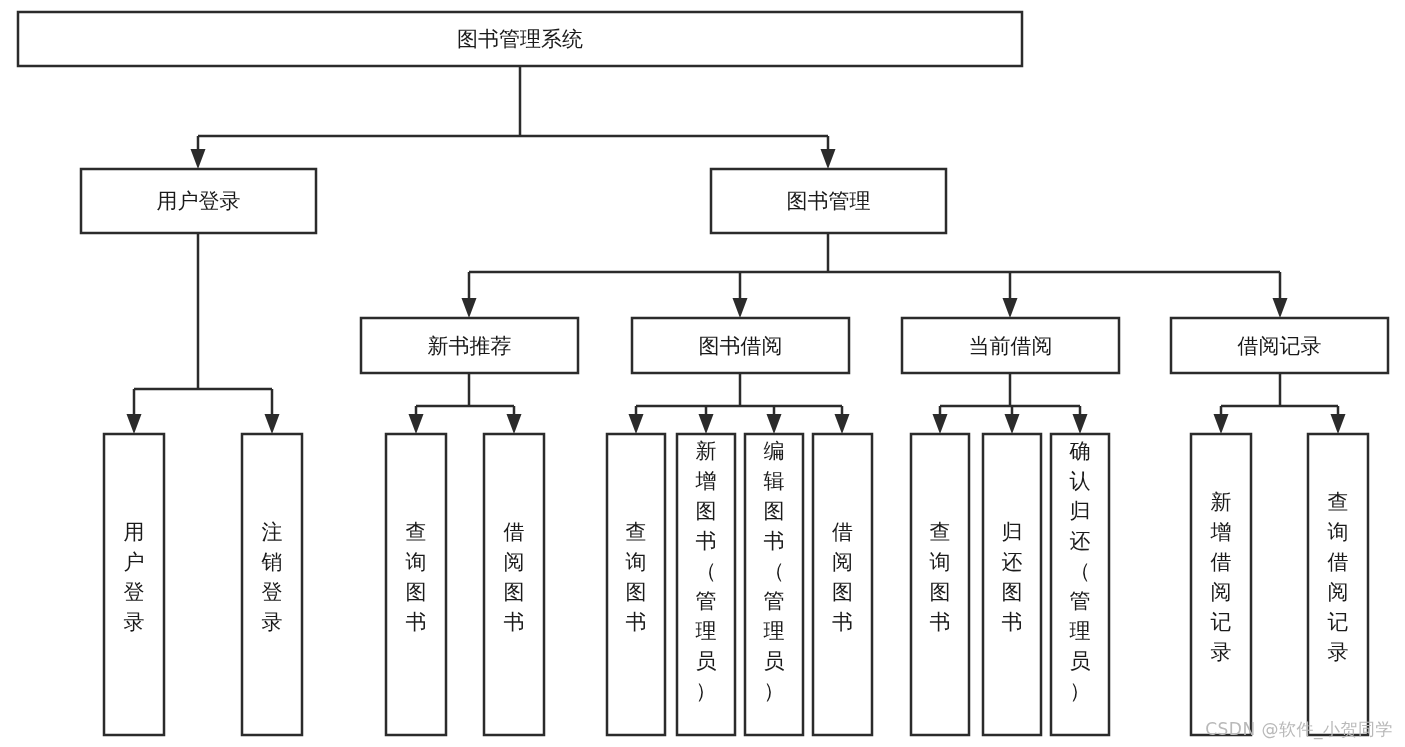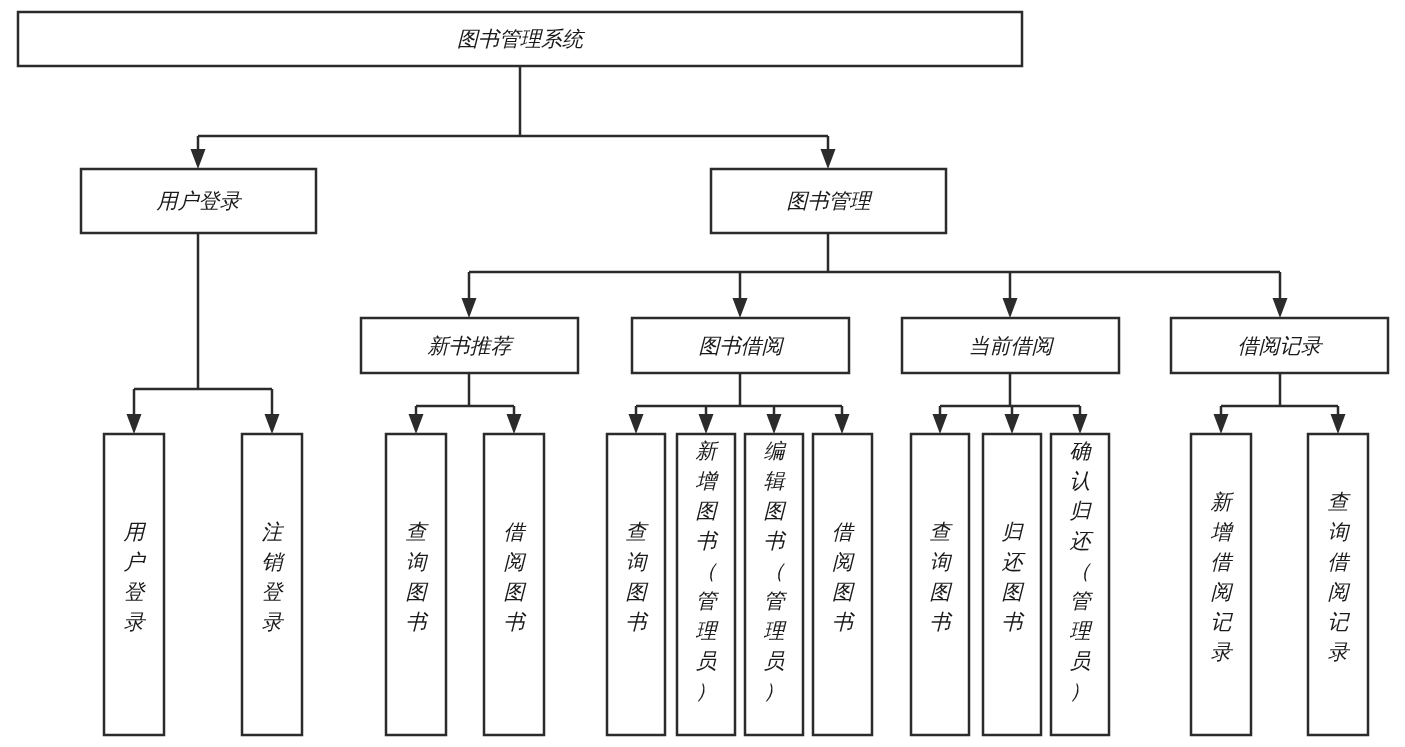--- a/index.html
+++ b/index.html
@@ -10,21 +10,20 @@
   }
   body {
     font-family: "DejaVu Sans", "Liberation Sans", sans-serif;
   }
   #diagram-root {
     position: relative;
     width: 1405px;
     height: 747px;
     background: #ffffff;
     overflow: hidden;
-    font-style: italic;
   }
   svg#tree-svg {
     position: absolute;
     left: 0;
     top: 0;
     width: 1405px;
     height: 747px;
     display: block;
   }
   .node-box {
@@ -218,14 +217,15 @@
           <rect class="node-box" x="1191" y="434" width="60" height="301"></rect>
           <text class="node-label-vertical" x="1221" y="508.5"><tspan x="1221" dy="0">新</tspan><tspan x="1221" dy="30">增</tspan><tspan x="1221" dy="30">借</tspan><tspan x="1221" dy="30">阅</tspan><tspan x="1221" dy="30">记</tspan><tspan x="1221" dy="30">录</tspan></text>
         </g>
         <g>
           <rect class="node-box" x="1308" y="434" width="60" height="301"></rect>
           <text class="node-label-vertical" x="1338" y="508.5"><tspan x="1338" dy="0">查</tspan><tspan x="1338" dy="30">询</tspan><tspan x="1338" dy="30">借</tspan><tspan x="1338" dy="30">阅</tspan><tspan x="1338" dy="30">记</tspan><tspan x="1338" dy="30">录</tspan></text>
         </g>
       </g>
   </svg>
 
+  <div class="watermark-text">CSDN @软件_小贺同学</div>
 
 </div>
 
 </body></html>

